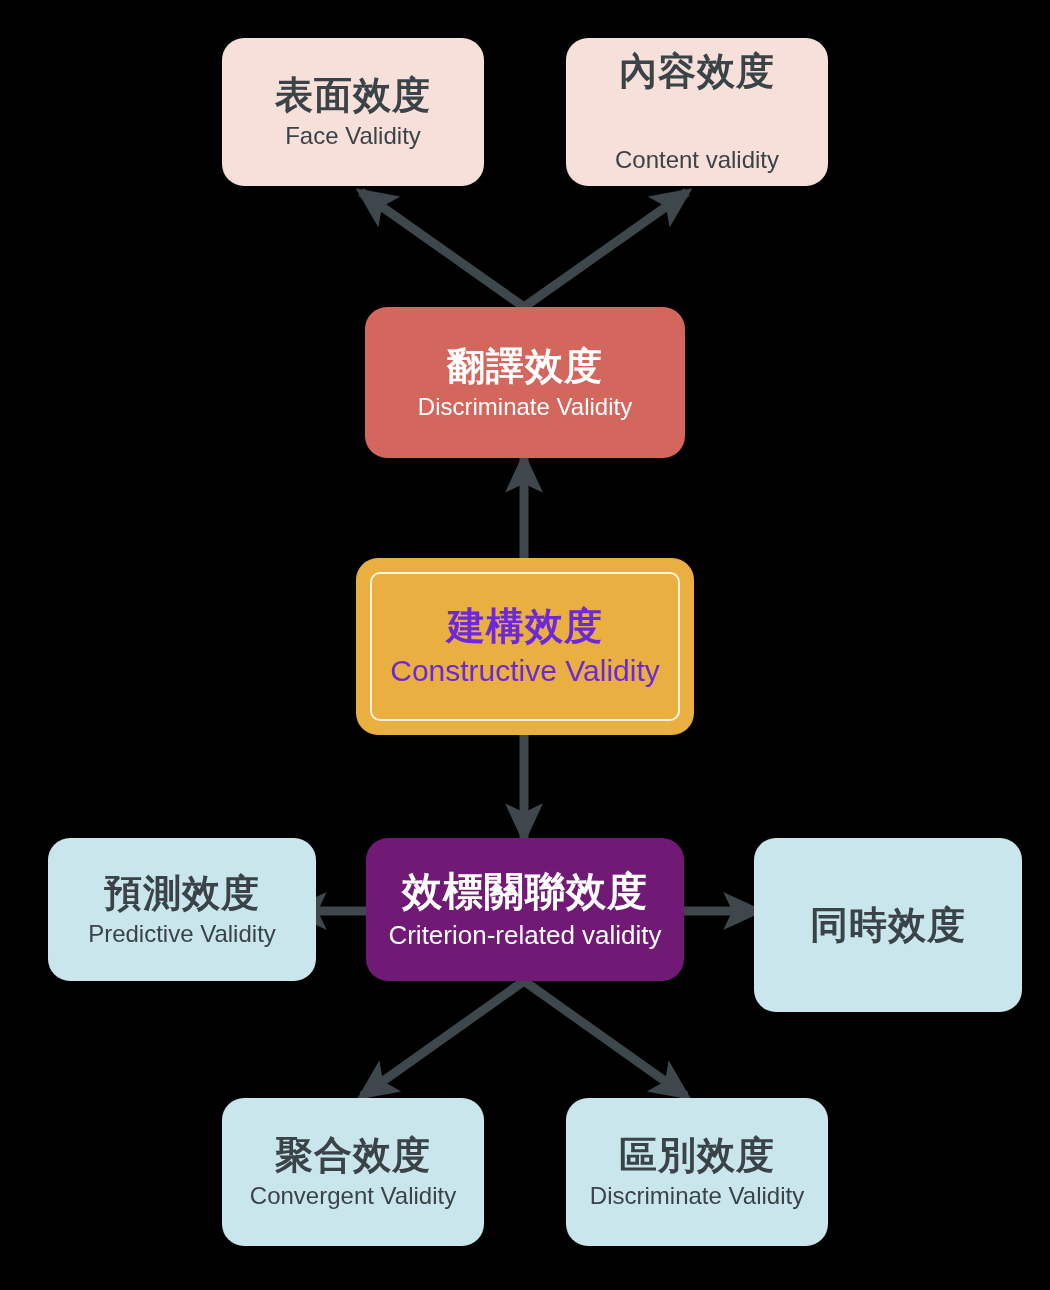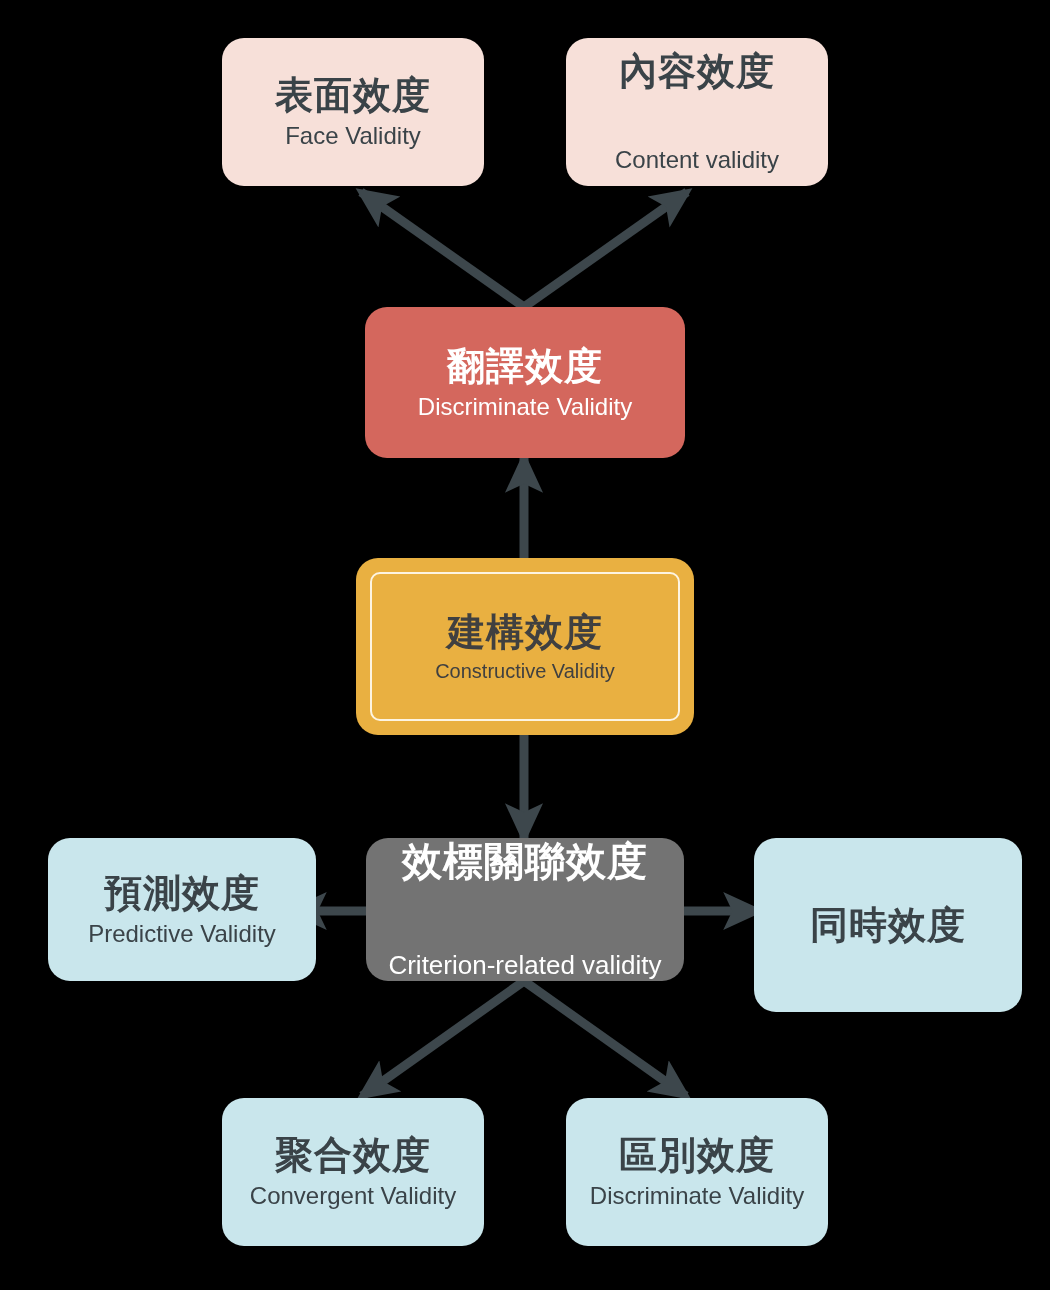--- a/index.html
+++ b/index.html
@@ -55,47 +55,46 @@
   }
   
   .n-red {
     background: #d4675d;
     color: #ffffff;
     text-align: center;
   }
   
   .n-gold {
     background: #e9b041;
-    color: #404040;
+    color: #6d28d9;
   }
   .gold-inner {
     position: absolute;
     left: 14px;
     right: 14px;
     top: 14px;
     bottom: 14px;
     border: 2px solid #fdf4e2;
     border-radius: 10px;
     pointer-events: none;
   }
   
   .n-teal {
-    background: #737373;
+    background: #701a75;
     color: #ffffff;
-    justify-content: space-between;
   }
   
   .n-lblue {
     background: #c9e6ec;
     color: #3a4348;
   }
   .n-teal .zh { font-size: 40px; }
   .n-teal .en { font-size: 26px; }
   .n-gold .zh { font-size: 38px; }
-  .n-gold .en { font-size: 20px; }
+  .n-gold .en { font-size: 30px; }
 </style>
 </head>
 <body>
 
 <div id="canvas">
 
   <svg id="arrow-layer" viewBox="0 0 1050 1290" xmlns="http://www.w3.org/2000/svg">
     <defs>
       <marker id="head" viewBox="0 0 10 10" refX="8.4" refY="5" markerWidth="4.6" markerHeight="4.6" orient="auto-start-reverse">
         <path d="M 0 0.4 L 10 5 L 0 9.6 L 2.2 5 Z" fill="#3d474c"></path>

